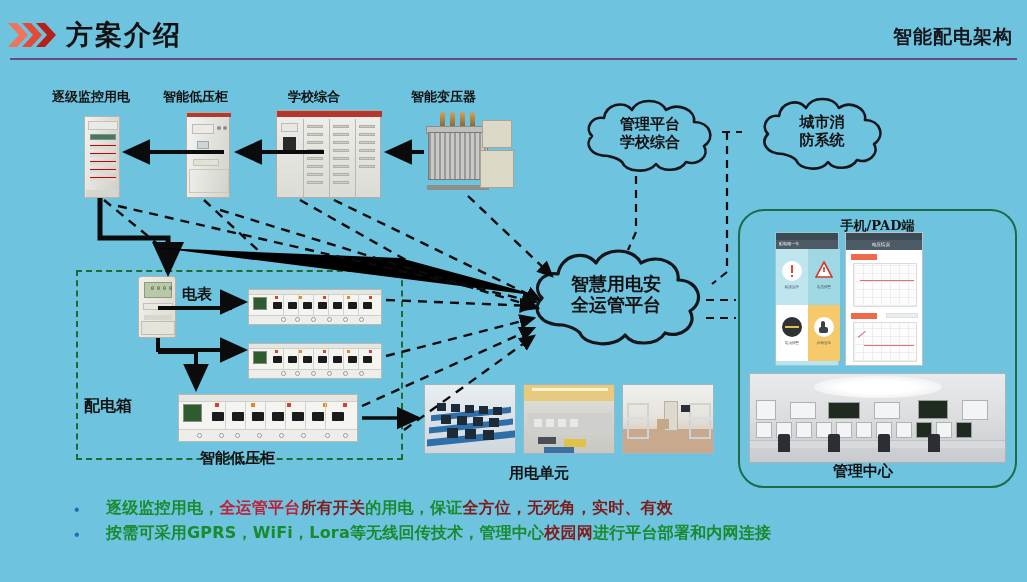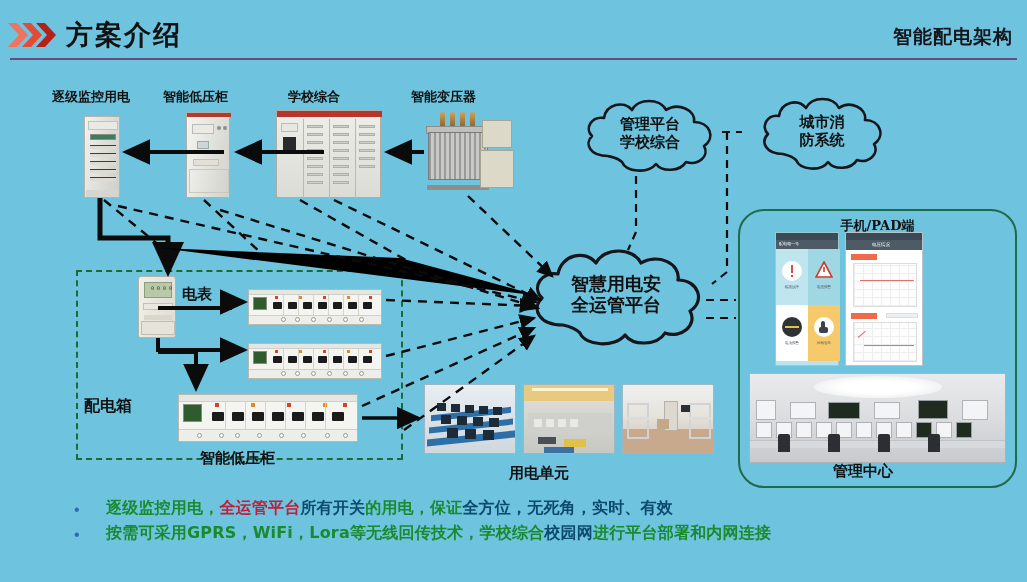--- a/index.html
+++ b/index.html
@@ -182,21 +182,21 @@
 
   
   #bullets { position:absolute; left:60px; top:498px; width:950px; }
   .bullet-row { position:relative; height:25px; white-space:nowrap; }
   .bdot { position:absolute; left:14px; top:4px; color:#2b6cb0; font-size:16px; line-height:1;}
   .btxt { position:absolute; left:46px; top:0;
           font-size:16px; font-weight:bold; letter-spacing:0.2px;
           font-family:"DejaVu Sans","Liberation Sans",sans-serif; }
   .g  { color:#1a8a2e; }
   .cr { color:#c01f3a; }
-  .r  { color:#0c4a6e; }
+  .r  { color:#7f1d1d; }
 </style>
 </head>
 <body>
 
 <div id="slide">
 
   <div id="header">
     <svg id="chevrons" viewBox="0 0 52 26">
       <path d="M0,1 L11,13 L0,25 L9,25 L20,13 L9,1 Z" fill="#f0735f"></path>
       <path d="M14,1 L25,13 L14,25 L23,25 L34,13 L23,1 Z" fill="#e34b36"></path>
@@ -594,17 +594,17 @@
     <path d="M706,318 L736,318" stroke="#0b0b0b" stroke-width="2.2" stroke-dasharray="8,6" fill="none"></path>
   </svg>
 
   <div id="bullets">
     <div class="bullet-row">
       <span class="bdot">•</span>
       <span class="btxt"><span class="g">逐级监控用电，</span><span class="cr">全运管平台</span><span class="r">所有开关</span><span class="g">的用电，保证</span><span class="r">全方位，无死角，实时、有效</span></span>
     </div>
     <div class="bullet-row">
       <span class="bdot">•</span>
-      <span class="btxt"><span class="g">按需可采用GPRS，WiFi，Lora等无线回传技术，学校综合</span><span class="r">校园网</span><span class="g">进行平台部署和内网连接</span></span>
+      <span class="btxt"><span class="g">按需可采用GPRS，WiFi，Lora等无线回传技术，管理中心</span><span class="r">校园网</span><span class="g">进行平台部署和内网连接</span></span>
     </div>
   </div>
 
 </div>
 
 </body></html>

